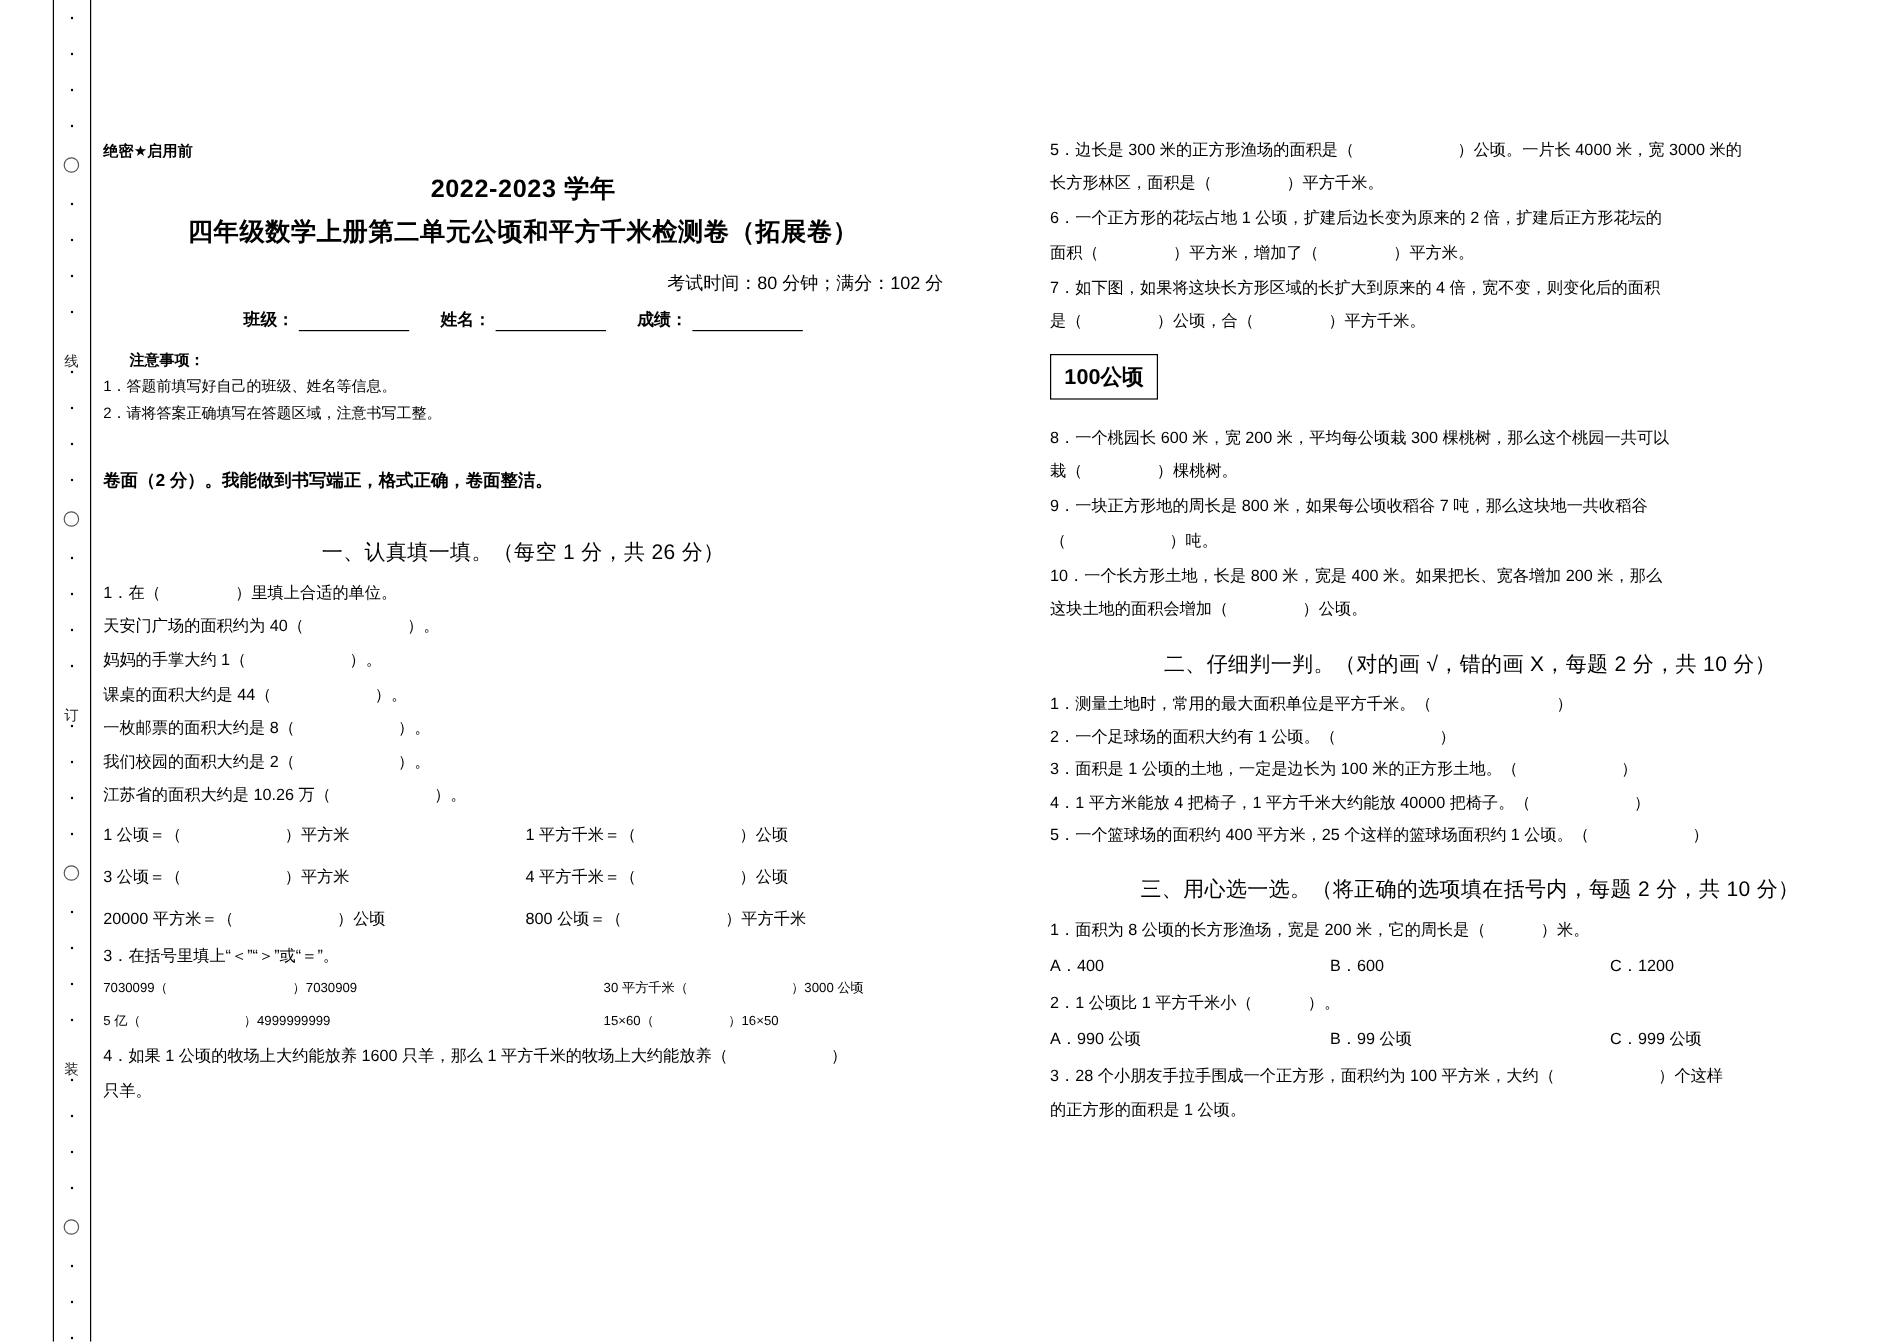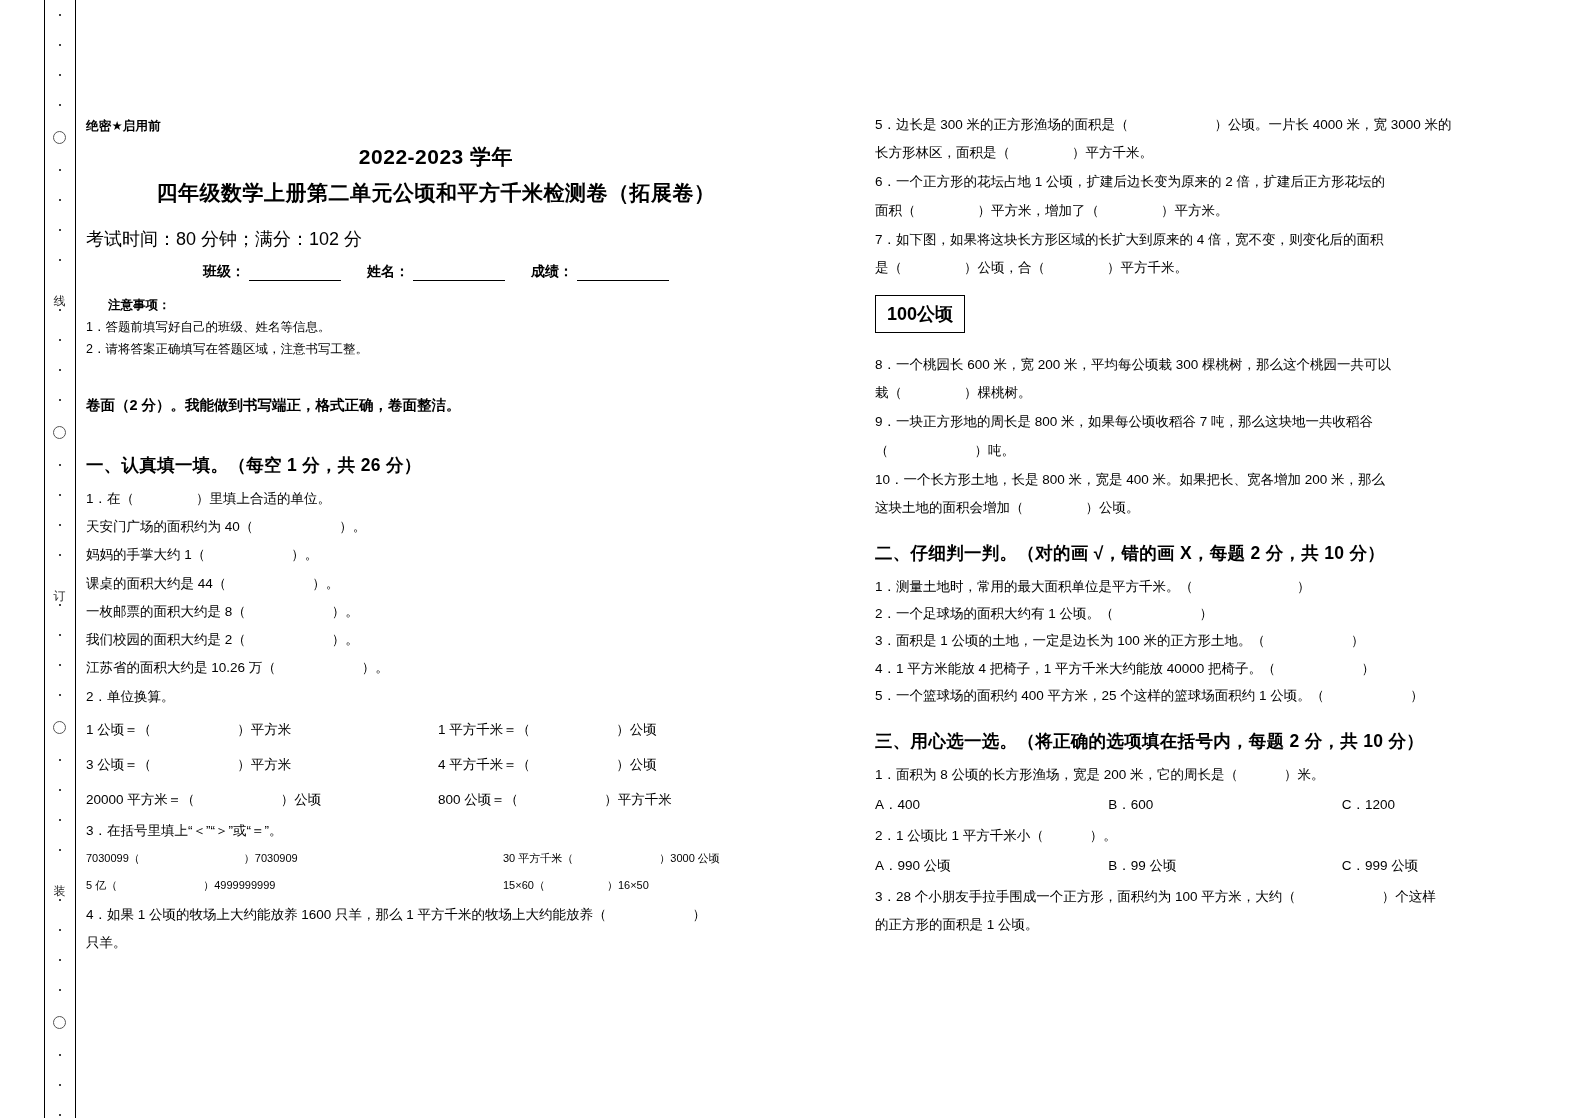--- a/index.html
+++ b/index.html
@@ -95,22 +95,22 @@
   }
   .doc-title-2 {
     text-align: center;
     font-size: 21px;
     font-weight: bold;
     margin-top: 8px;
     letter-spacing: .5px;
     white-space: nowrap;
   }
   .exam-meta {
-    text-align: left;
-    font-size: 18px;
+    text-align: right;
+    font-size: 15px;
     margin-top: 20px;
   }
   .id-row {
     display: flex;
     justify-content: center;
     gap: 26px;
     margin-top: 12px;
     font-size: 14px;
     font-weight: bold;
   }
@@ -135,23 +135,24 @@
 
   .cover-note {
     font-size: 14.5px;
     font-weight: bold;
     margin-top: 38px;
   }
 
   
   .section-head {
     font-size: 17.5px;
-    font-weight: bold;
+    font-weight: normal;
     margin-top: 38px;
     letter-spacing: .3px;
+    text-align: center;
   }
   .q {
     font-size: 13.5px;
     line-height: 1.05;
     margin-top: 15px;
   }
   .q.tight { margin-top: 13px; }
   .sub {
     font-size: 13.5px;
     line-height: 1.05;
@@ -299,21 +300,20 @@
     <div class="sub">
       <span>一枚邮票的面积大约是 8（</span><span class="blank-lg"></span><span>）。</span>
     </div>
     <div class="sub">
       <span>我们校园的面积大约是 2（</span><span class="blank-lg"></span><span>）。</span>
     </div>
     <div class="sub">
       <span>江苏省的面积大约是 10.26 万（</span><span class="blank-lg"></span><span>）。</span>
     </div>
 
-    <div class="q">2．单位换算。</div>
 
     <div class="conv-row">
       <span><span>1 公顷＝（</span><span class="blank-lg"></span><span>）平方米</span></span>
       <span><span>1 平方千米＝（</span><span class="blank-lg"></span><span>）公顷</span></span>
     </div>
     <div class="conv-row">
       <span><span>3 公顷＝（</span><span class="blank-lg"></span><span>）平方米</span></span>
       <span><span>4 平方千米＝（</span><span class="blank-lg"></span><span>）公顷</span></span>
     </div>
     <div class="conv-row">

